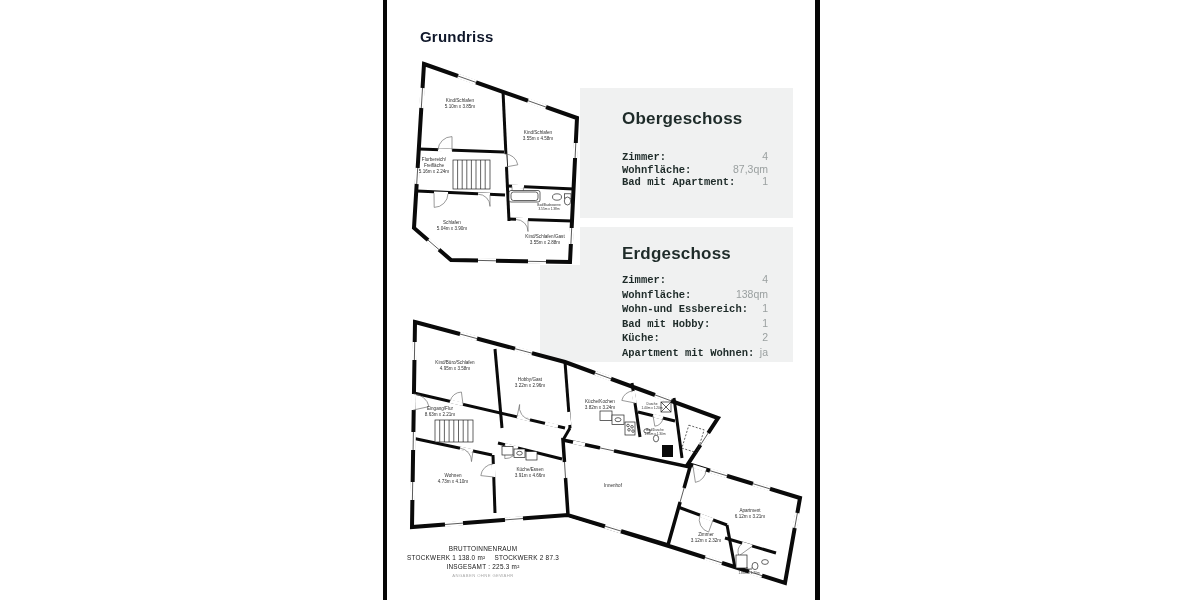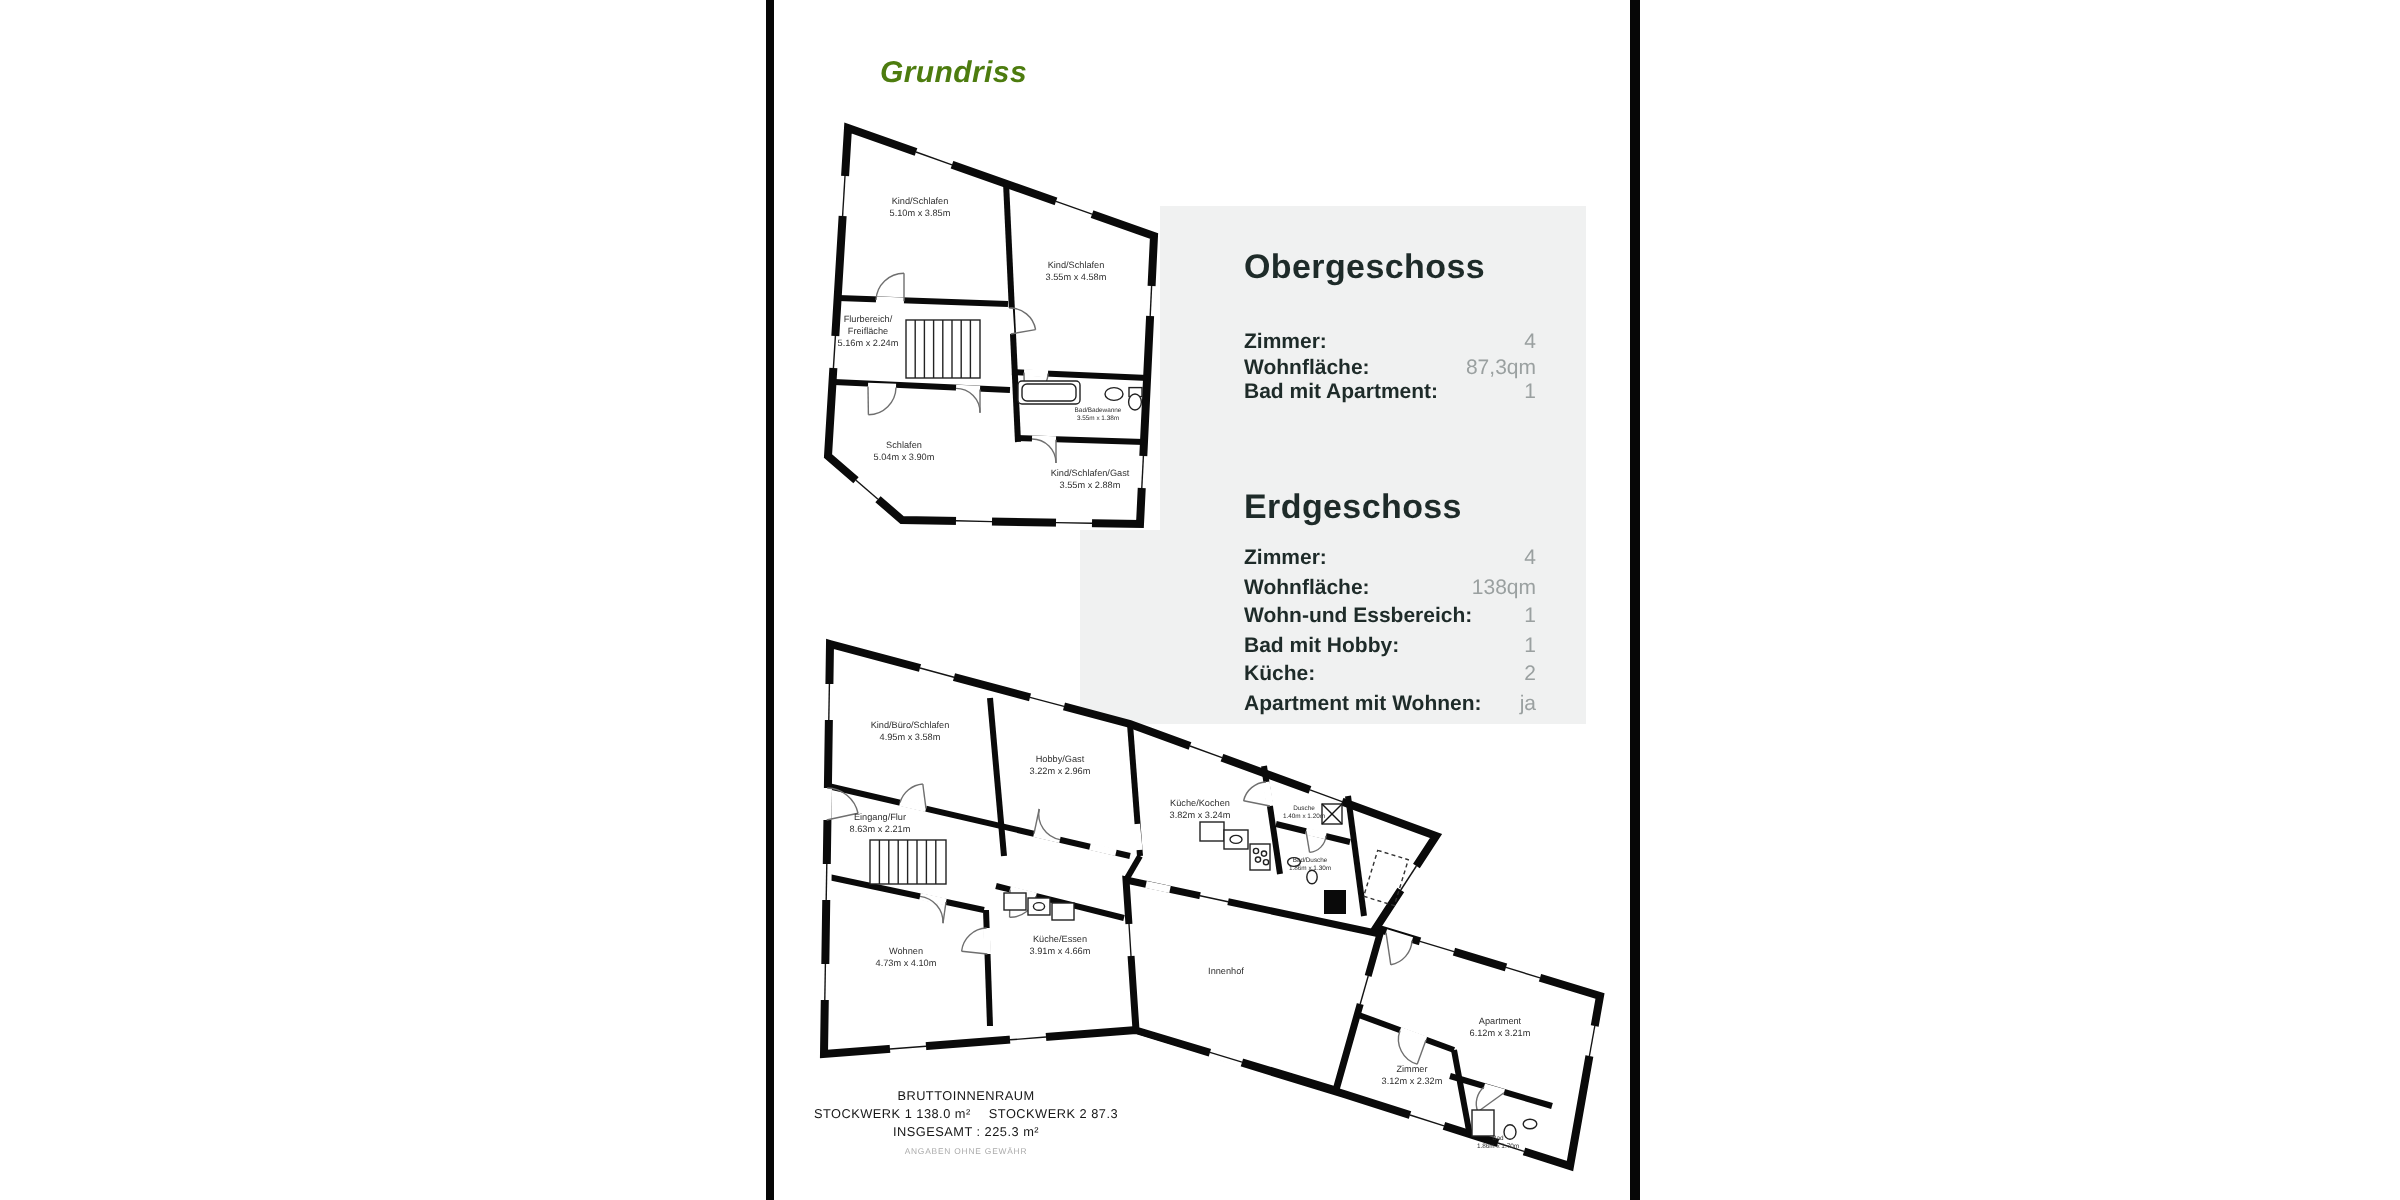--- a/index.html
+++ b/index.html
@@ -6,36 +6,36 @@
   body{
     width:1200px;height:600px;position:relative;overflow:hidden;
     background:#ffffff;
     font-family:"Liberation Sans","DejaVu Sans",sans-serif;
     -webkit-font-smoothing:antialiased;
   }
   .edge-bar{position:absolute;top:0;height:600px;background:#060606;}
   .bar-l{left:383px;width:4px;}
   .bar-r{left:815px;width:5px;}
 
-  .page-title{position:absolute;left:440px;top:28px;margin:0;
-    font-size:15px;font-weight:700;color:#4d7c0f;letter-spacing:.2px;font-style:italic;}
+  .page-title{position:absolute;left:420px;top:28px;margin:0;
+    font-size:15px;font-weight:700;color:#0f172a;letter-spacing:.2px;}
 
   .info-box{position:absolute;left:540px;width:253px;background:#f0f1f1;z-index:1;}
-  .box-og{top:88px;height:130px;margin-top:15px;}
+  .box-og{top:88px;height:130px;}
   .box-eg{top:227px;height:135px;}
   .info-title{position:absolute;left:82px;font-size:17px;font-weight:700;color:#1e2b29;letter-spacing:.2px;}
   .box-og .info-title{top:21px;}
   .box-eg .info-title{top:17px;}
   .info-rows{position:absolute;left:82px;right:25px;}
   .box-og .info-rows{top:62px;}
   .box-eg .info-rows{top:46px;}
   .info-row{display:flex;justify-content:space-between;align-items:baseline;}
   .box-og .info-row{height:12.5px;}
   .box-eg .info-row{height:14.6px;}
-  .info-row .lbl{font-weight:700;font-size:10.5px;color:#1e2b29;}
+  .info-row .lbl{font-weight:700;font-size:10.5px;color:#1e2b29;font-family:Liberation Mono, monospace;}
   .info-row .val{font-size:10.5px;color:#9aa0a0;}
 
   .plan{position:absolute;z-index:2;}
   .plan-og{left:408px;top:58px;width:172px;height:207px;}
   .plan-eg{left:405px;top:312px;width:395px;height:278px;}
   .plan svg{position:absolute;left:0;top:0;width:100%;height:100%;overflow:visible;}
 
   
   .outer{fill:#ffffff;stroke:#0a0a0a;stroke-width:4;stroke-linejoin:miter;}
   .court{fill:#ffffff;stroke:#0a0a0a;stroke-width:3.5;}

